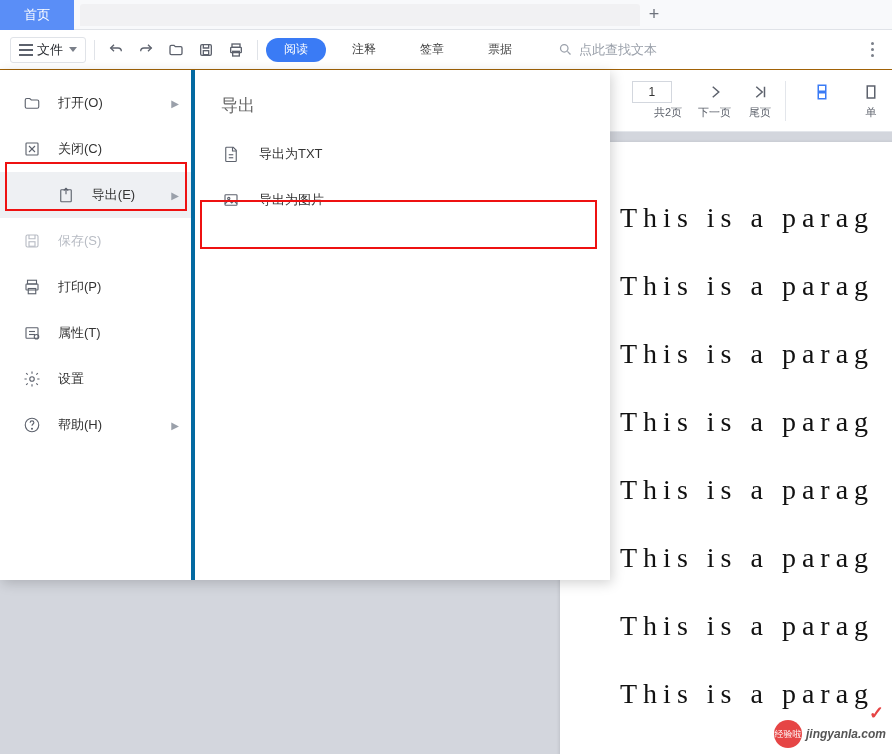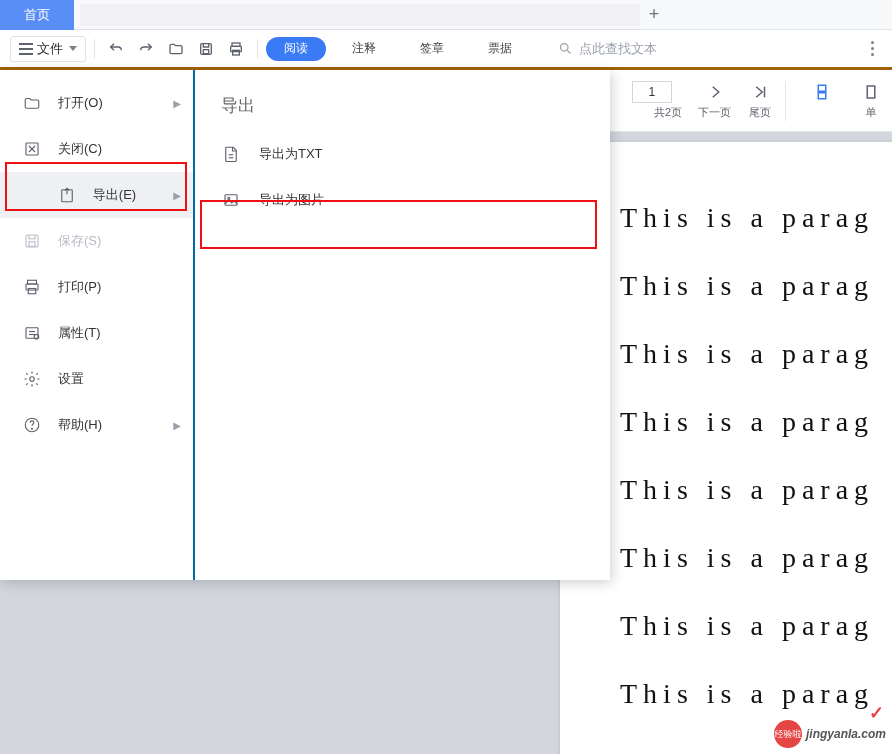--- a/index.html
+++ b/index.html
@@ -6,21 +6,21 @@
   html, body { width: 892px; height: 754px; overflow: hidden; background: #fff; }
   
   
   .title-bar { height: 30px; background: #f8f9fb; border-bottom: 1px solid #e0e3e8; display: flex; align-items: center; position: relative; }
   .home-tab { height: 30px; padding: 0 24px; background: #5a8ef7; color: #fff; display: flex; align-items: center; font-size: 13px; }
   .tab-area { flex: 1; height: 30px; display: flex; align-items: center; }
   .ghost-tab { width: 560px; height: 22px; margin-left: 6px; background: #f1f1f3; border-radius: 3px 3px 0 0; }
   .tab-add { width: 28px; height: 28px; display: flex; align-items: center; justify-content: center; color: #6d727c; font-size: 18px; cursor: pointer; }
   
   
-  .toolbar-row { height: 40px; border-bottom: 3px solid #a16207; display: flex; align-items: center; padding: 0 10px; gap: 4px; }
+  .toolbar-row { height: 40px; border-bottom: 1px solid #a16207; display: flex; align-items: center; padding: 0 10px; gap: 4px; }
   .file-btn { height: 26px; display: flex; align-items: center; gap: 4px; padding: 0 8px; font-size: 13px; color: #2b2e33; cursor: pointer; border: 1px solid #e0e3e8; border-radius: 3px; }
   .hamburger { display: flex; flex-direction: column; gap: 3px; }
   .hamburger div { width: 14px; height: 2px; background: #5d626d; }
   .dropdown-caret { width: 0; height: 0; border-left: 4px solid transparent; border-right: 4px solid transparent; border-top: 5px solid #7a7f89; margin-left: 2px; }
   .vsep { width: 1px; height: 20px; background: #e0e3e8; margin: 0 4px; }
   .tool-ic { width: 26px; height: 26px; display: flex; align-items: center; justify-content: center; color: #5d626d; cursor: pointer; }
   .tool-ic svg { width: 16px; height: 16px; }
   .mode-pill { height: 24px; padding: 0 18px; border-radius: 12px; font-size: 12px; display: flex; align-items: center; cursor: pointer; margin-right: 4px; }
   .mode-active { background: #3a7bf5; color: #fff; }
   .mode-inactive { color: #444; }
@@ -51,21 +51,21 @@
   .doc-page { position: absolute; top: 10px; left: 560px; width: 700px; background: #fff; padding: 60px 60px; box-shadow: 0 1px 4px rgba(0,0,0,0.15); }
   .doc-line { font-family: "Times New Roman", serif; font-size: 28px; letter-spacing: 6px; color: #111; margin-bottom: 36px; white-space: nowrap; }
   
   
   .watermark { position: absolute; right: 6px; bottom: 6px; display: flex; align-items: center; gap: 4px; font-size: 12px; color: #555; }
   .wm-logo { width: 28px; height: 28px; border-radius: 50%; background: #e64545; color: #fff; font-size: 9px; display: flex; align-items: center; justify-content: center; text-align: center; line-height: 1; }
   .wm-check { color: #e64545; font-size: 18px; font-weight: bold; position: absolute; right: 2px; bottom: 24px; }
   
   
   .file-menu { position: absolute; top: 0; left: 0; width: 610px; height: 510px; background: #fff; box-shadow: 2px 3px 12px rgba(0,0,0,0.18); display: flex; z-index: 100; }
-  .file-menu-left { width: 195px; border-right: 2px solid #0369a1; padding: 10px 0; position: relative; }
+  .file-menu-left { width: 195px; border-right: 4px solid #0369a1; padding: 10px 0; position: relative; }
   .file-menu-right { flex: 1; padding: 16px 0; }
   .fm-item { height: 46px; display: flex; align-items: center; padding: 0 22px; gap: 16px; font-size: 13px; color: #333; cursor: pointer; position: relative; }
   .fm-item.active { background: #eef0f3; justify-content: center; }
   .fm-item.disabled { color: #b8bcc4; }
   .fm-item .arrow { position: absolute; right: 12px; color: #9aa0aa; font-size: 10px; }
   .fm-item.disabled .fm-ic svg { stroke: #b8bcc4; }
   .fm-ic { width: 20px; height: 20px; display: flex; align-items: center; justify-content: center; }
   .fm-ic svg { width: 18px; height: 18px; stroke: #5d626d; fill: none; stroke-width: 1.5; }
   .submenu-header { font-size: 17px; color: #666; padding: 8px 26px 14px; }
   .sub-item { height: 46px; display: flex; align-items: center; padding: 0 26px; gap: 18px; font-size: 13px; color: #333; cursor: pointer; }

